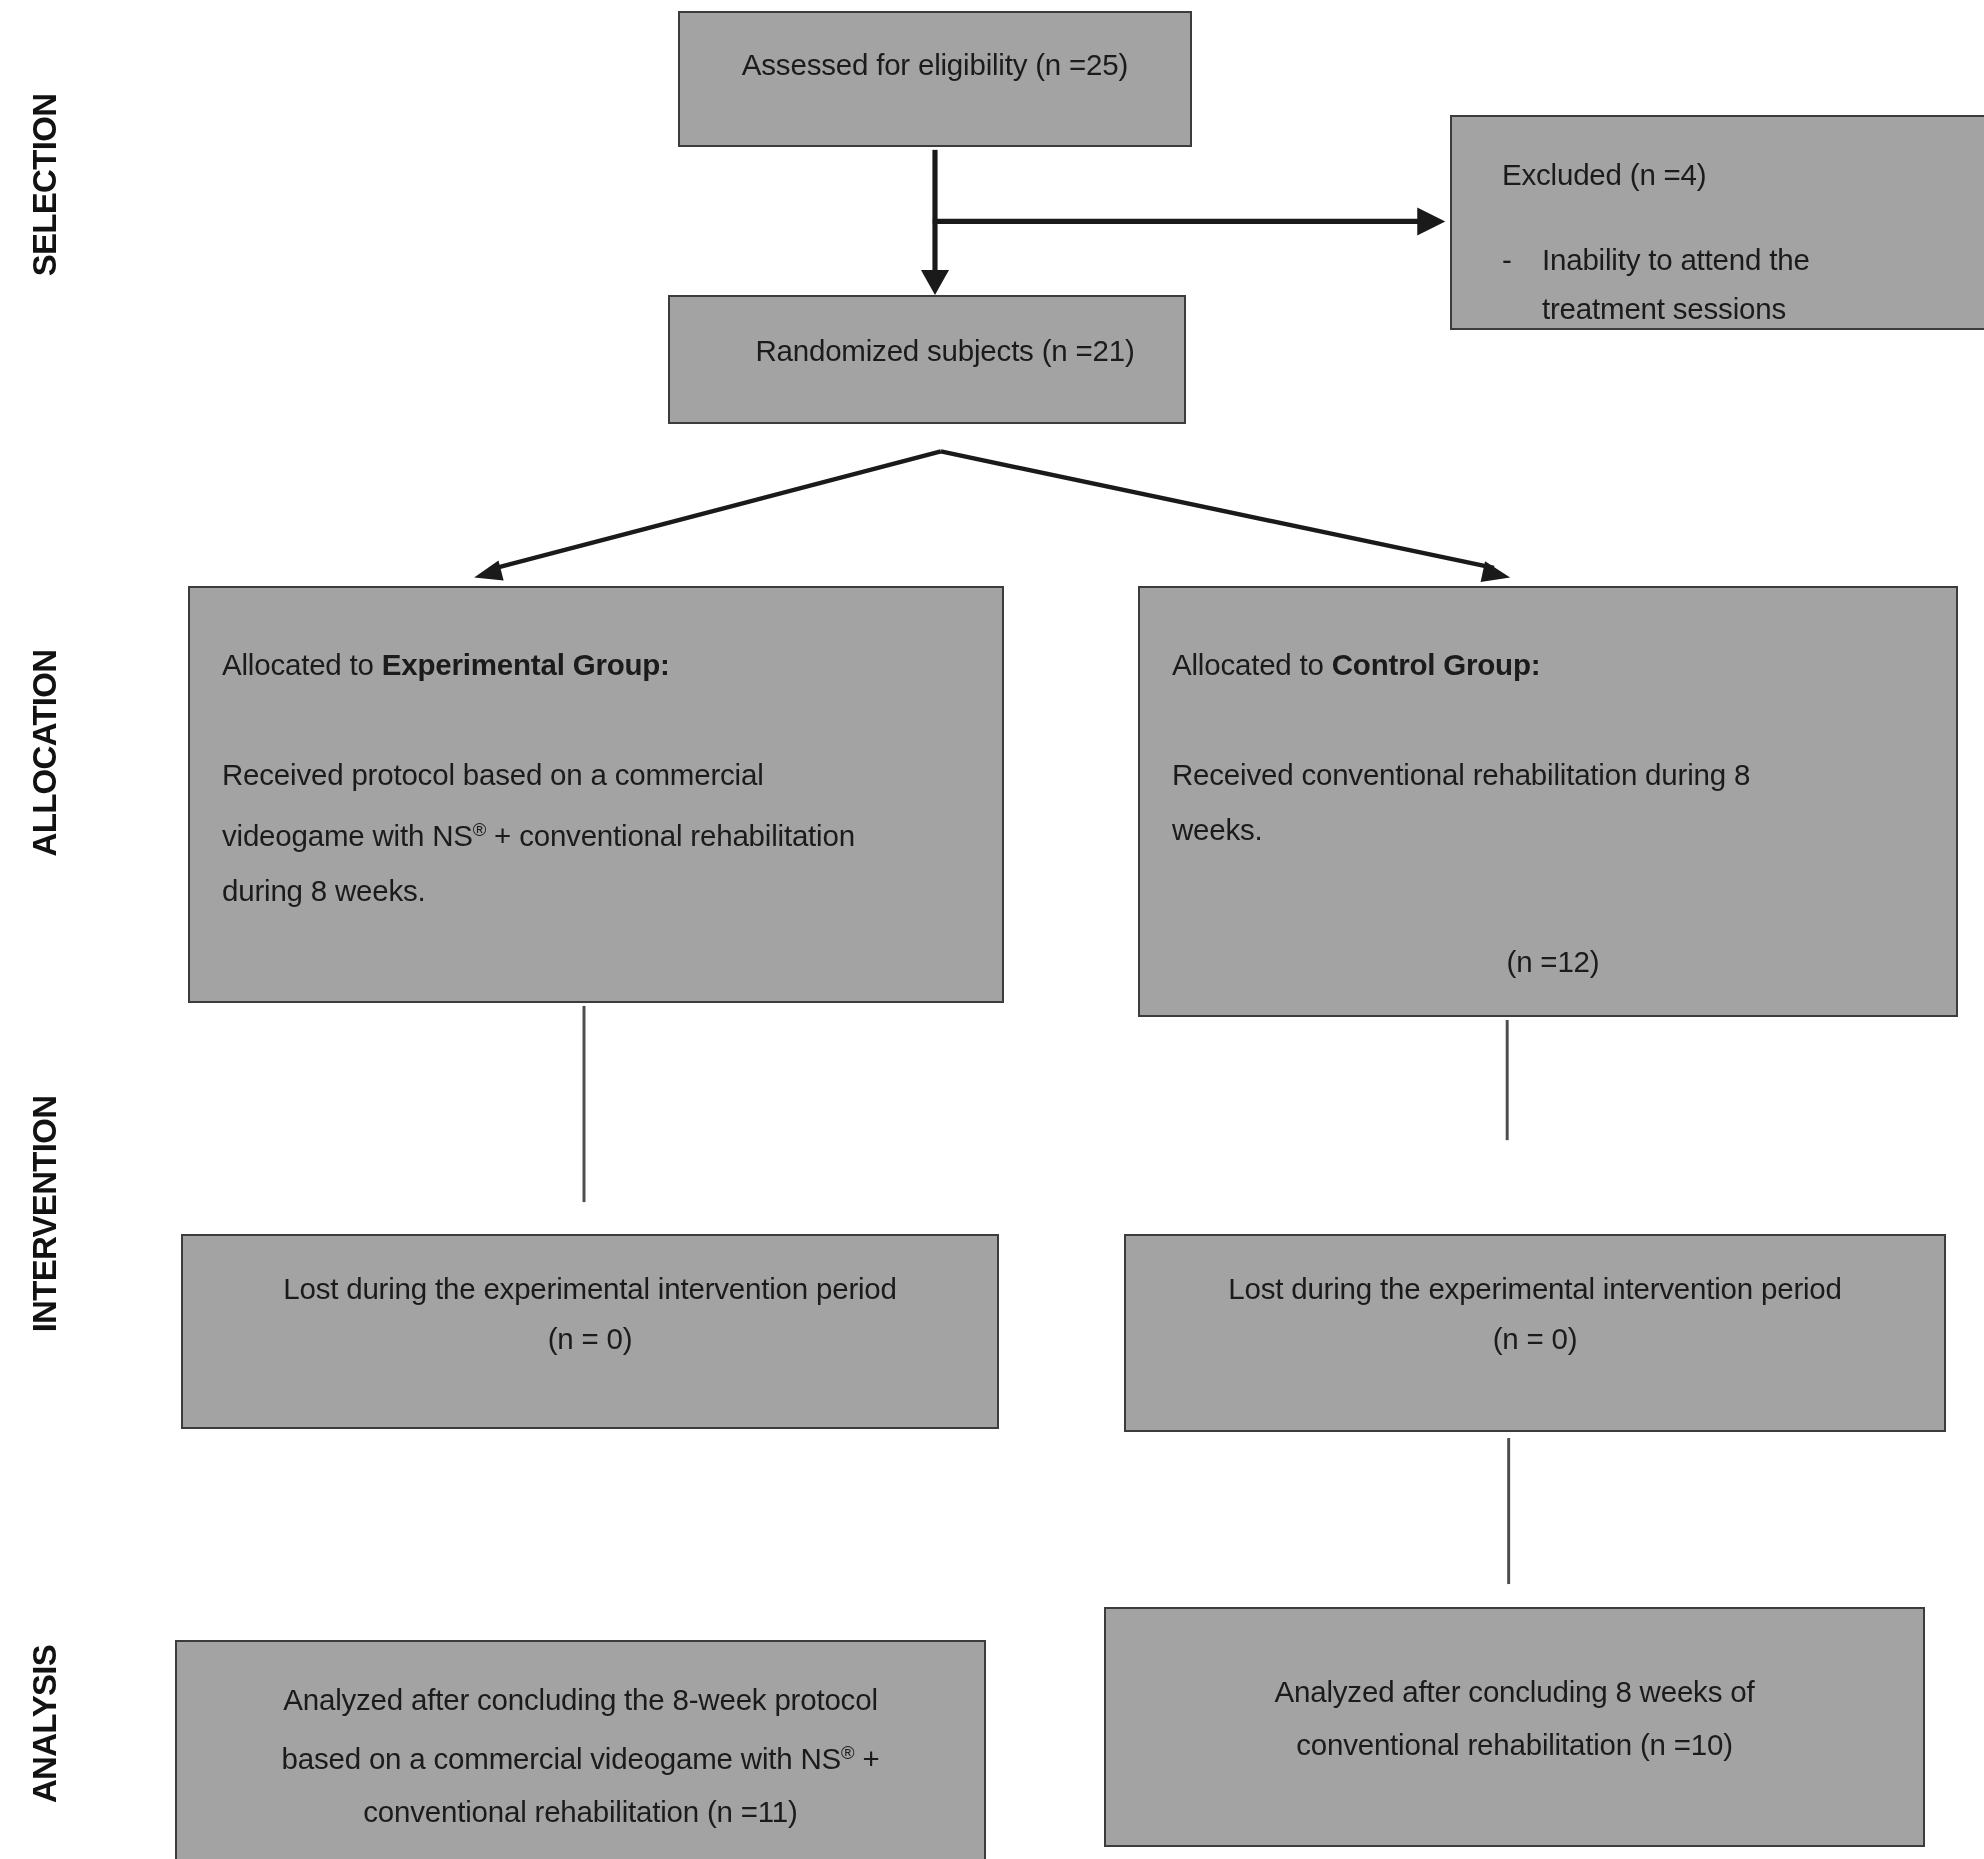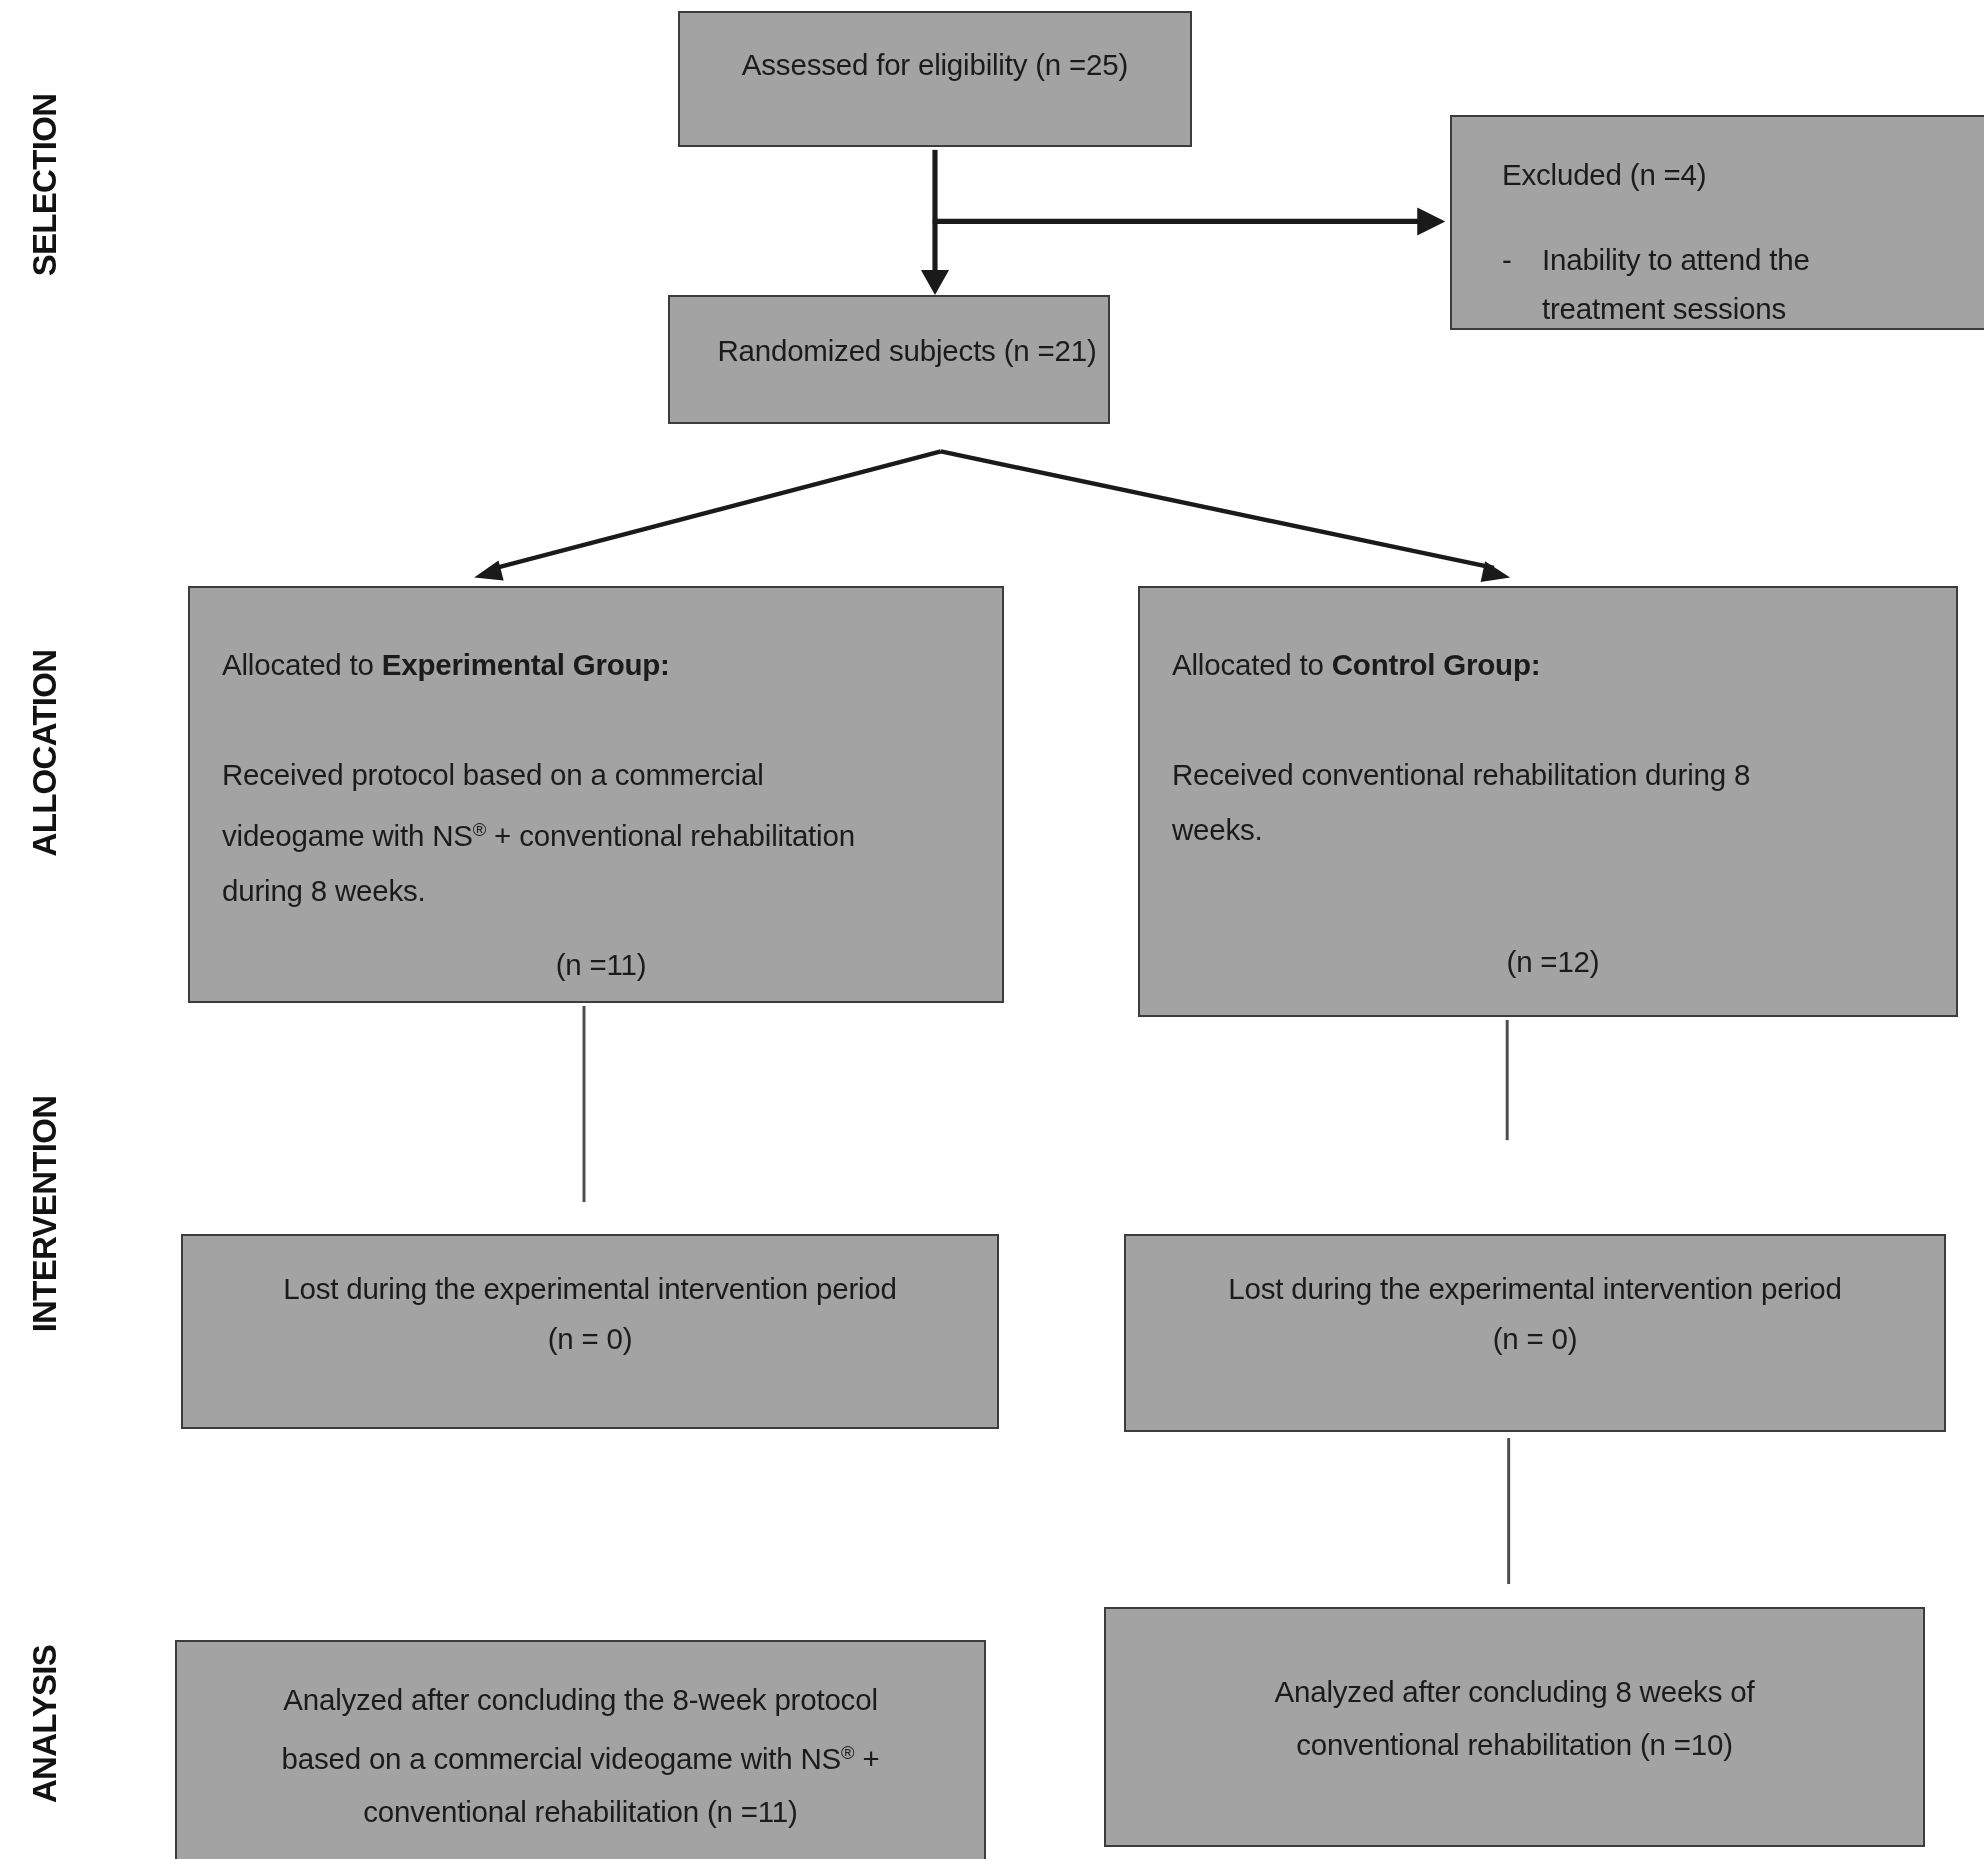--- a/index.html
+++ b/index.html
@@ -46,21 +46,21 @@
     color: #121212;
   }
   .lbl-selection    { top: 59px;  }
   .lbl-allocation   { top: 627px; }
   .lbl-intervention { top: 1088px; }
   .lbl-analysis     { top: 1598px; }
 
   
   .box-assessed   { left: 678px;  top: 11px;   width: 514px;  height: 136px; padding-top: 25px; }
   .box-excluded   { left: 1450px; top: 115px;  width: 588px;  height: 215px; padding: 31px 22px 0 50px; }
-  .box-randomized { left: 668px;  top: 295px;  width: 442px;  height: 129px; padding-top: 26.5px; padding-left: 36px; }
+  .box-randomized { left: 668px;  top: 295px;  width: 518px;  height: 129px; padding-top: 26.5px; padding-left: 36px; }
   .box-alloc-left  { left: 188px;  top: 586px; width: 816px; height: 417px; padding: 49px 22px 0 32px; }
   .box-alloc-right { left: 1138px; top: 586px; width: 820px; height: 431px; padding: 49px 22px 0 32px; }
   .box-interv-left  { left: 181px;  top: 1234px; width: 818px; height: 195px; padding-top: 28px; }
   .box-interv-right { left: 1124px; top: 1234px; width: 822px; height: 198px; padding-top: 28px; }
   .box-analysis-left  { left: 175px;  top: 1596px; width: 811px; height: 243px; padding-top: 31px; margin-top: 44px; }
   .box-analysis-right { left: 1104px; top: 1607px; width: 821px; height: 240px; padding-top: 56px; }
 
   .line { line-height: 53px; }
   .interv-line { line-height: 50px; }
   .spacer { height: 55px; }
@@ -129,21 +129,20 @@
   <div class="box box-randomized center">
     <div class="line">Randomized subjects (n =21)</div>
   </div>
 
   <div class="box box-alloc-left">
     <div class="alloc-line"><span>Allocated to </span><span class="bold">Experimental Group:</span></div>
     <div class="spacer"></div>
     <div class="alloc-line">Received protocol based on a commercial</div>
     <div class="alloc-line"><span>videogame with NS</span><span class="sup">®</span><span> + conventional rehabilitation</span></div>
     <div class="alloc-line">during 8 weeks.</div>
-    <div class="n-center n-left">(n =11)</div>
   </div>
 
   <div class="box box-alloc-right">
     <div class="alloc-line"><span>Allocated to </span><span class="bold">Control Group:</span></div>
     <div class="spacer"></div>
     <div class="alloc-line">Received conventional rehabilitation during 8</div>
     <div class="alloc-line">weeks.</div>
     <div class="n-center n-right">(n =12)</div>
   </div>
 

